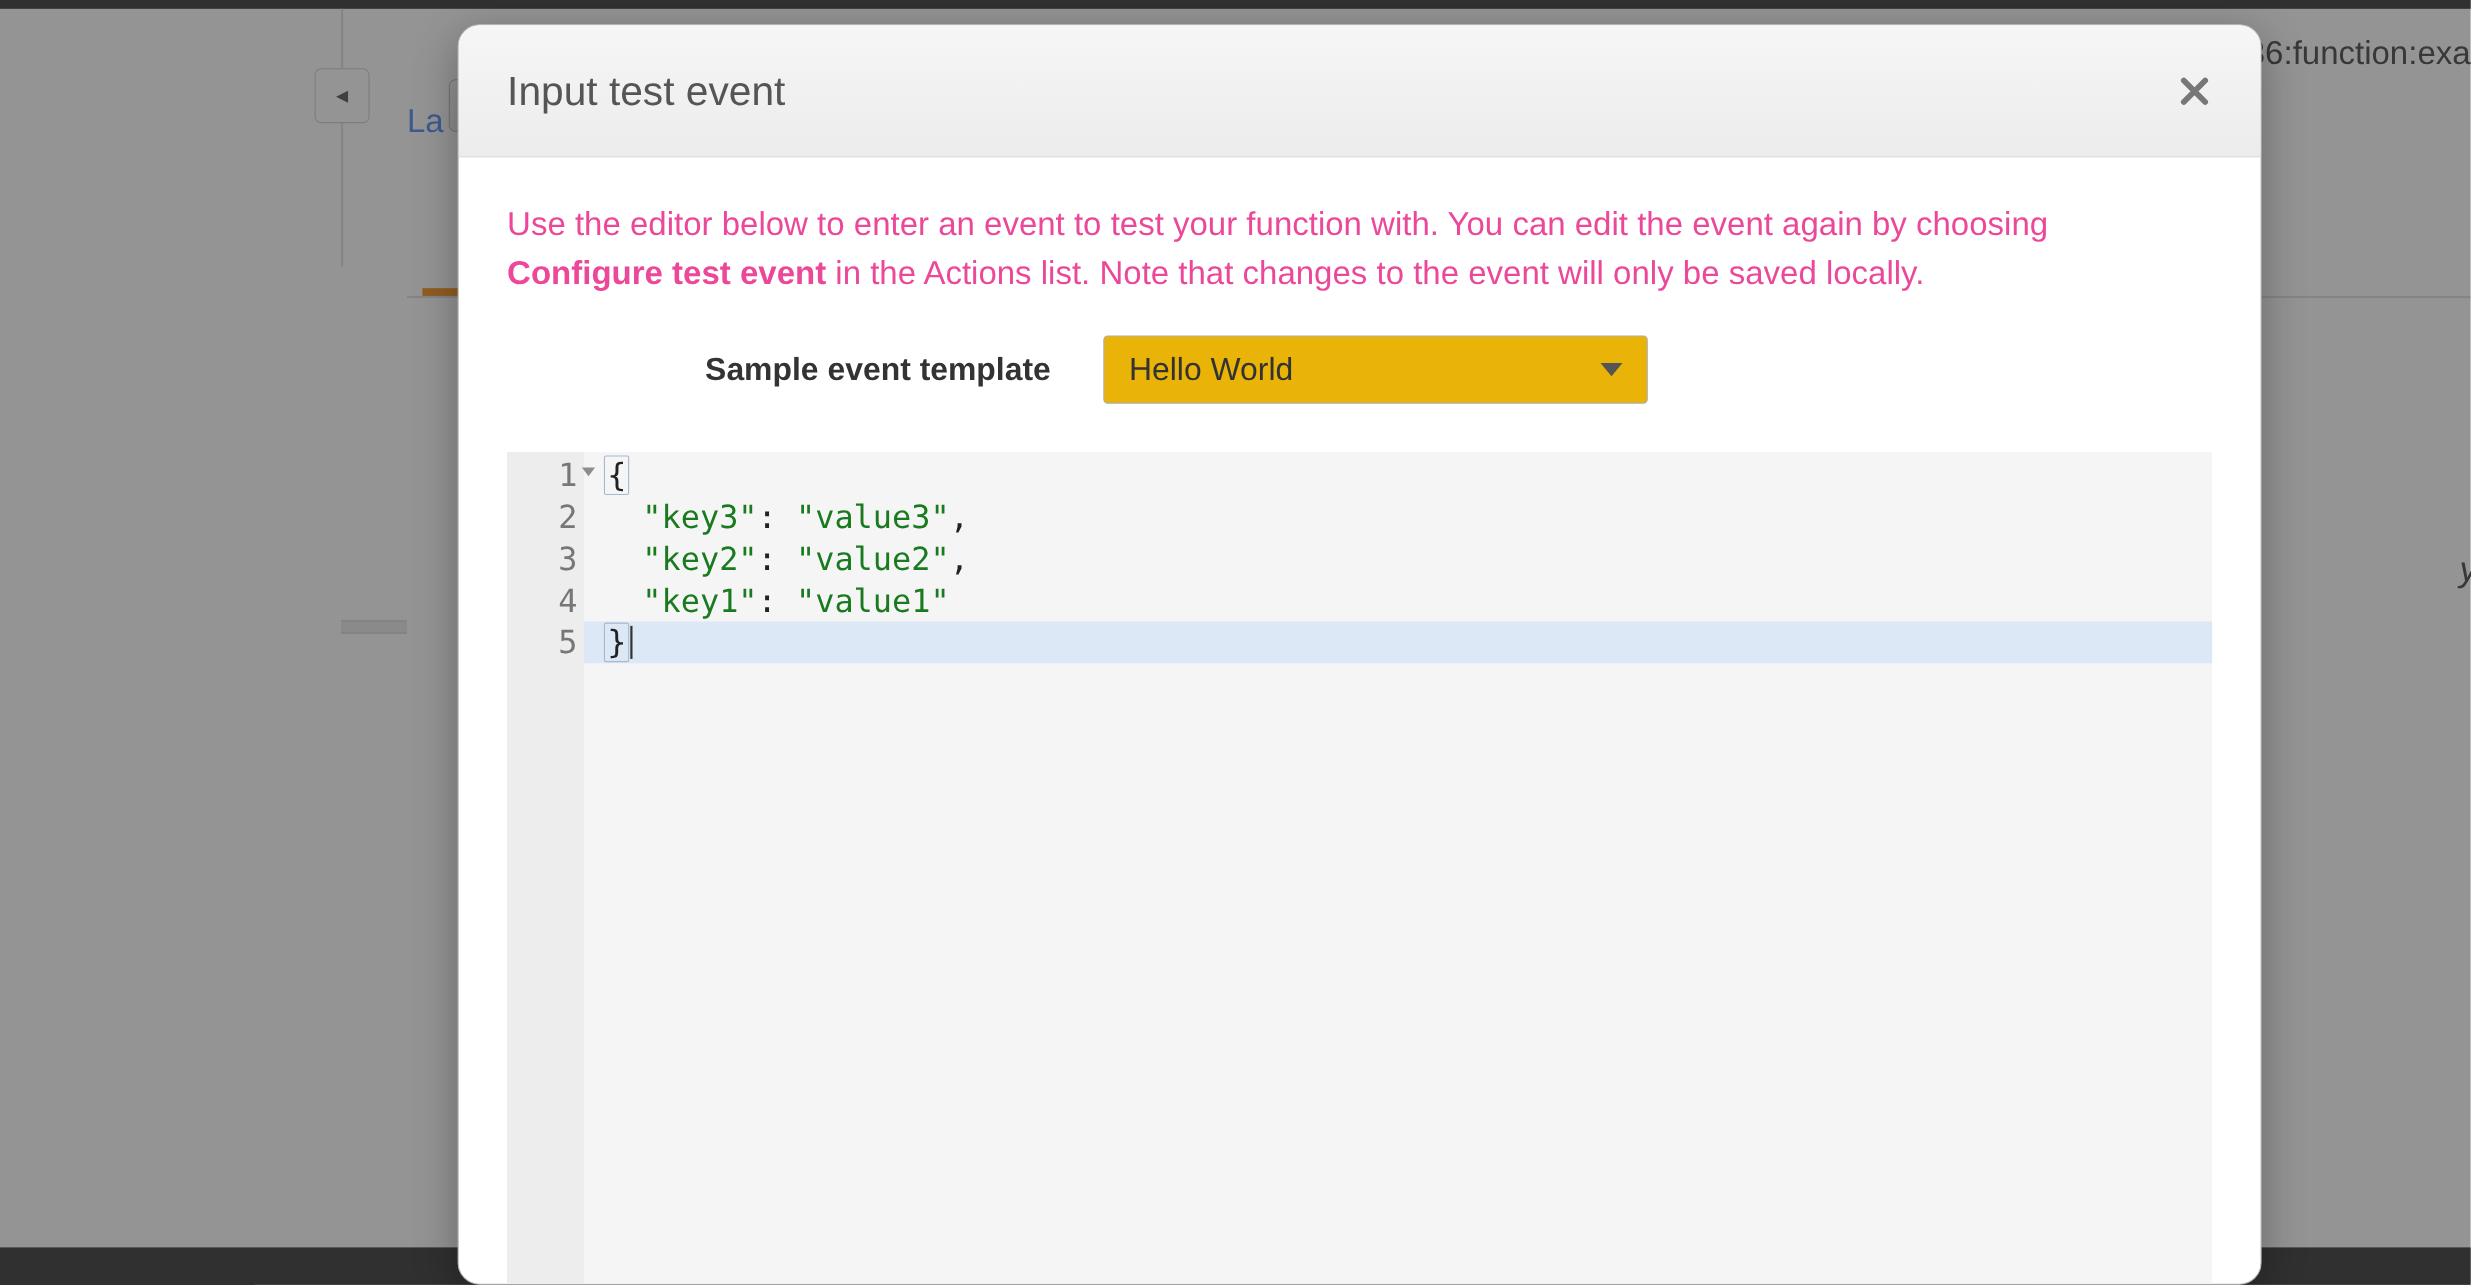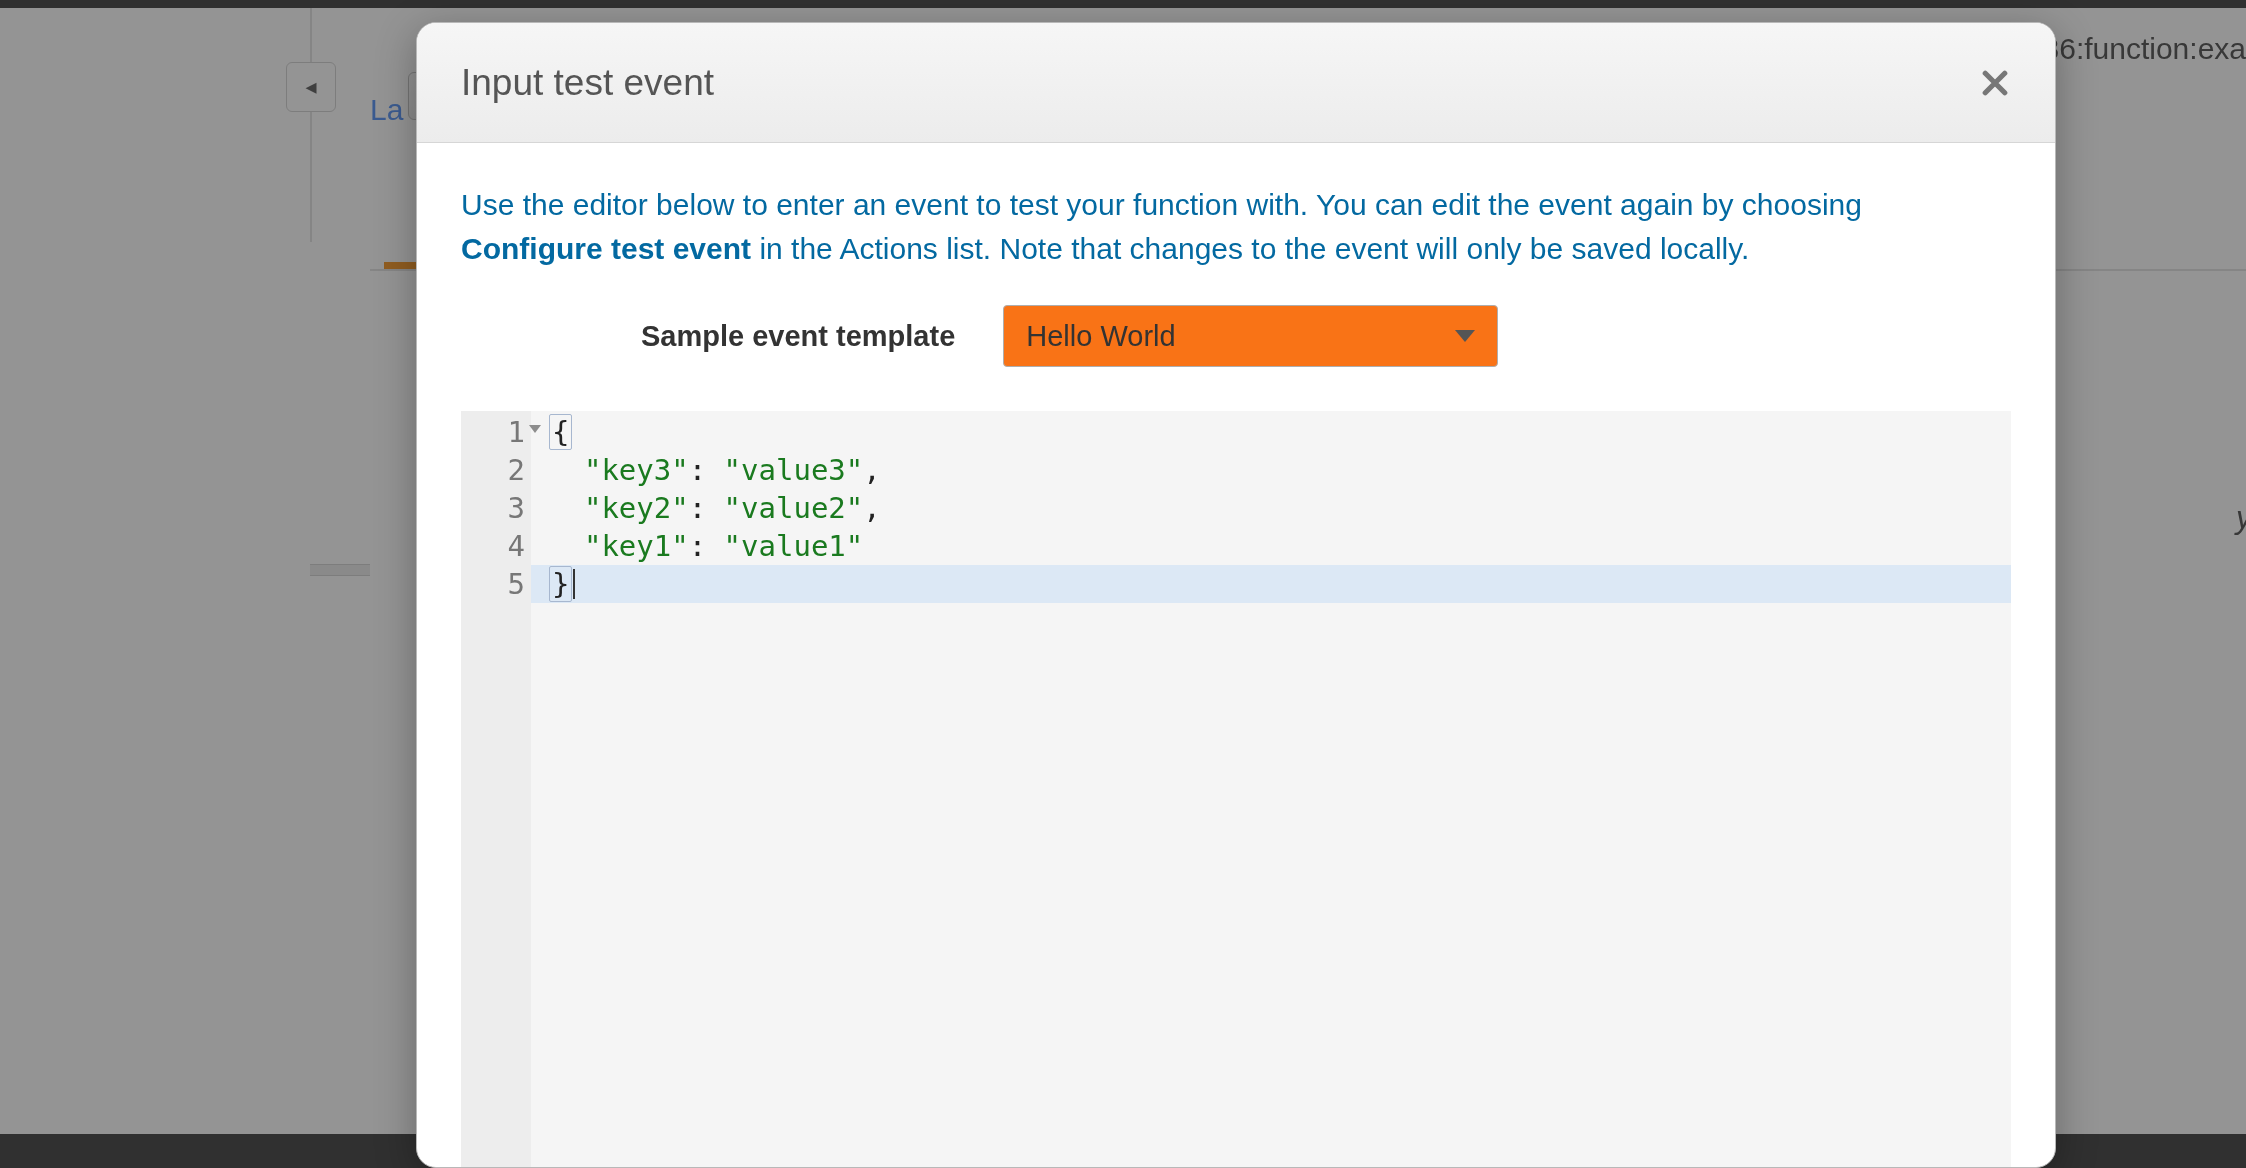--- a/index.html
+++ b/index.html
@@ -191,42 +191,42 @@
 
   .modal-body {
     flex: 1;
     padding: 40px 44px 0 44px;
     display: flex;
     flex-direction: column;
   }
   .modal-desc {
     font-size: 30px;
     line-height: 44px;
-    color: #0369a1;
+    color: #ec4899;
   }
   .modal-desc b { font-weight: 700; }
 
   .template-row {
     display: flex;
     align-items: center;
     margin-top: 34px;
     gap: 48px;
     margin-left: 180px;
   }
   .template-label {
     font-size: 29px;
     font-weight: 700;
     color: #333;
   }
   .template-select {
     width: 495px;
     height: 62px;
     border: 1px solid #aeaeae;
     border-radius: 4px;
-    background: #f97316;
+    background: #eab308;
     display: flex;
     align-items: center;
     justify-content: space-between;
     padding: 0 22px;
     font-size: 29px;
     color: #333;
     cursor: pointer;
   }
   .template-select .caret {
     width: 0; height: 0;

